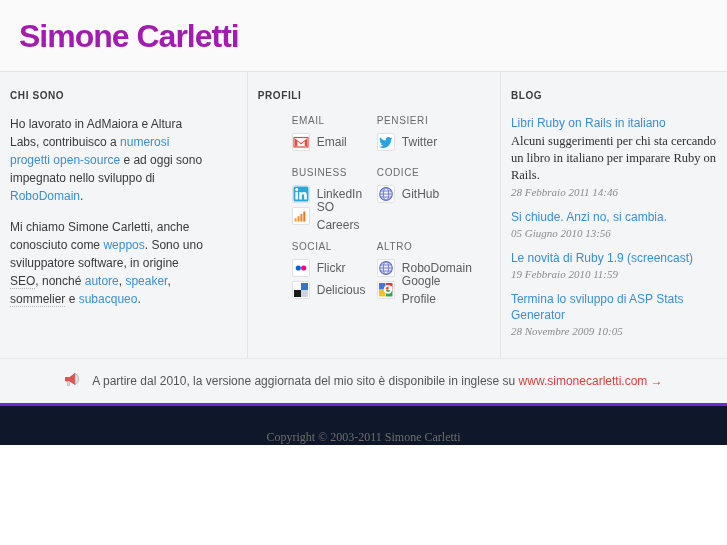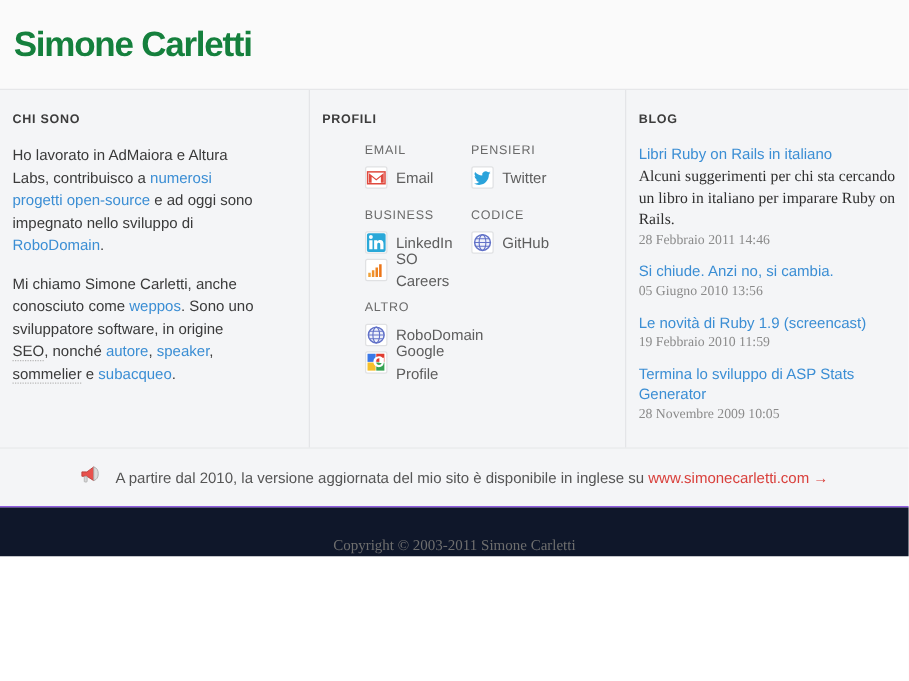--- a/index.html
+++ b/index.html
@@ -15,26 +15,26 @@
   
   #masthead {
     height: 72px;
     background: #fafafa;
     border-bottom: 1px solid #e6e7e9;
     padding: 0 10px;
     display: flex;
     align-items: center;
   }
   #site-title {
-    font-size: 28px;
+    font-size: 32px;
     font-weight: bold;
     letter-spacing: -1px;
-    color: #15803d;
+    color: #a21caf;
     line-height: 1;
-    margin: 1px;
+    margin: 9px;
   }
 
   
   #content {
     background: #f4f5f7;
     height: 287px;
     display: flex;
     border-bottom: 1px solid #e6e7e9;
     gap: 28px;
   }
@@ -114,33 +114,34 @@
   }
   .blog-excerpt {
     font-family: "Liberation Serif", serif;
     font-size: 12.5px;
     line-height: 17px;
     color: #2f2f2f;
     margin: 0 0 2px 0;
   }
   .blog-date {
     font-family: "Liberation Serif", serif;
+    font-style: italic;
     font-size: 11px;
     color: #8b8b8b;
     display: block;
   }
 
   
   #notice {
     background: #f4f5f7;
     height: 47px;
     display: flex;
     align-items: center;
     justify-content: center;
-    border-bottom: 1px solid #6d28d9;
+    border-bottom: 3px solid #6d28d9;
   }
   #notice-text {
     font-size: 12px;
     color: #555555;
   }
   #notice-link { color: #d9403c; text-decoration: none; }
   #megaphone { margin-right: 11px; display: block; }
 
   
   #footer {
@@ -228,20 +229,43 @@
           <div class="pf-group-title">CODICE</div>
           <div class="pf-item">
             <span class="pf-ico">
               <svg width="16" height="16" viewBox="0 0 16 16">
                 <circle cx="8" cy="8" r="6.3" fill="#eef1fb" stroke="#6272c8" stroke-width="1.2"></circle>
                 <ellipse cx="8" cy="8" rx="2.7" ry="6.3" fill="none" stroke="#6272c8" stroke-width="0.9"></ellipse>
                 <path d="M1.8 8 h12.4 M2.8 5 h10.4 M2.8 11 h10.4" stroke="#6272c8" stroke-width="0.9" fill="none"></path>
               </svg>
             </span>
             <a class="pf-label" href="#">GitHub</a>
+          </div>
+        </div>
+        <div class="pf-group">
+          <div class="pf-group-title">SOCIAL</div>
+          <div class="pf-item">
+            <span class="pf-ico">
+              <svg width="16" height="16" viewBox="0 0 16 16">
+                <circle cx="5.3" cy="8" r="2.6" fill="#0063dc"></circle>
+                <circle cx="10.7" cy="8" r="2.6" fill="#ff0084"></circle>
+              </svg>
+            </span>
+            <a class="pf-label" href="#">Flickr</a>
+          </div>
+          <div class="pf-item">
+            <span class="pf-ico">
+              <svg width="16" height="16" viewBox="0 0 16 16">
+                <rect x="1" y="1" width="7" height="7" fill="#ffffff"></rect>
+                <rect x="8" y="1" width="7" height="7" fill="#3274d3"></rect>
+                <rect x="1" y="8" width="7" height="7" fill="#1a1a1a"></rect>
+                <rect x="8" y="8" width="7" height="7" fill="#cfd4dc"></rect>
+              </svg>
+            </span>
+            <a class="pf-label" href="#">Delicious</a>
           </div>
         </div>
         <div class="pf-group">
           <div class="pf-group-title">ALTRO</div>
           <div class="pf-item">
             <span class="pf-ico">
               <svg width="16" height="16" viewBox="0 0 16 16">
                 <circle cx="8" cy="8" r="6.3" fill="#eef1fb" stroke="#6272c8" stroke-width="1.2"></circle>
                 <ellipse cx="8" cy="8" rx="2.7" ry="6.3" fill="none" stroke="#6272c8" stroke-width="0.9"></ellipse>
                 <path d="M1.8 8 h12.4 M2.8 5 h10.4 M2.8 11 h10.4" stroke="#6272c8" stroke-width="0.9" fill="none"></path>

